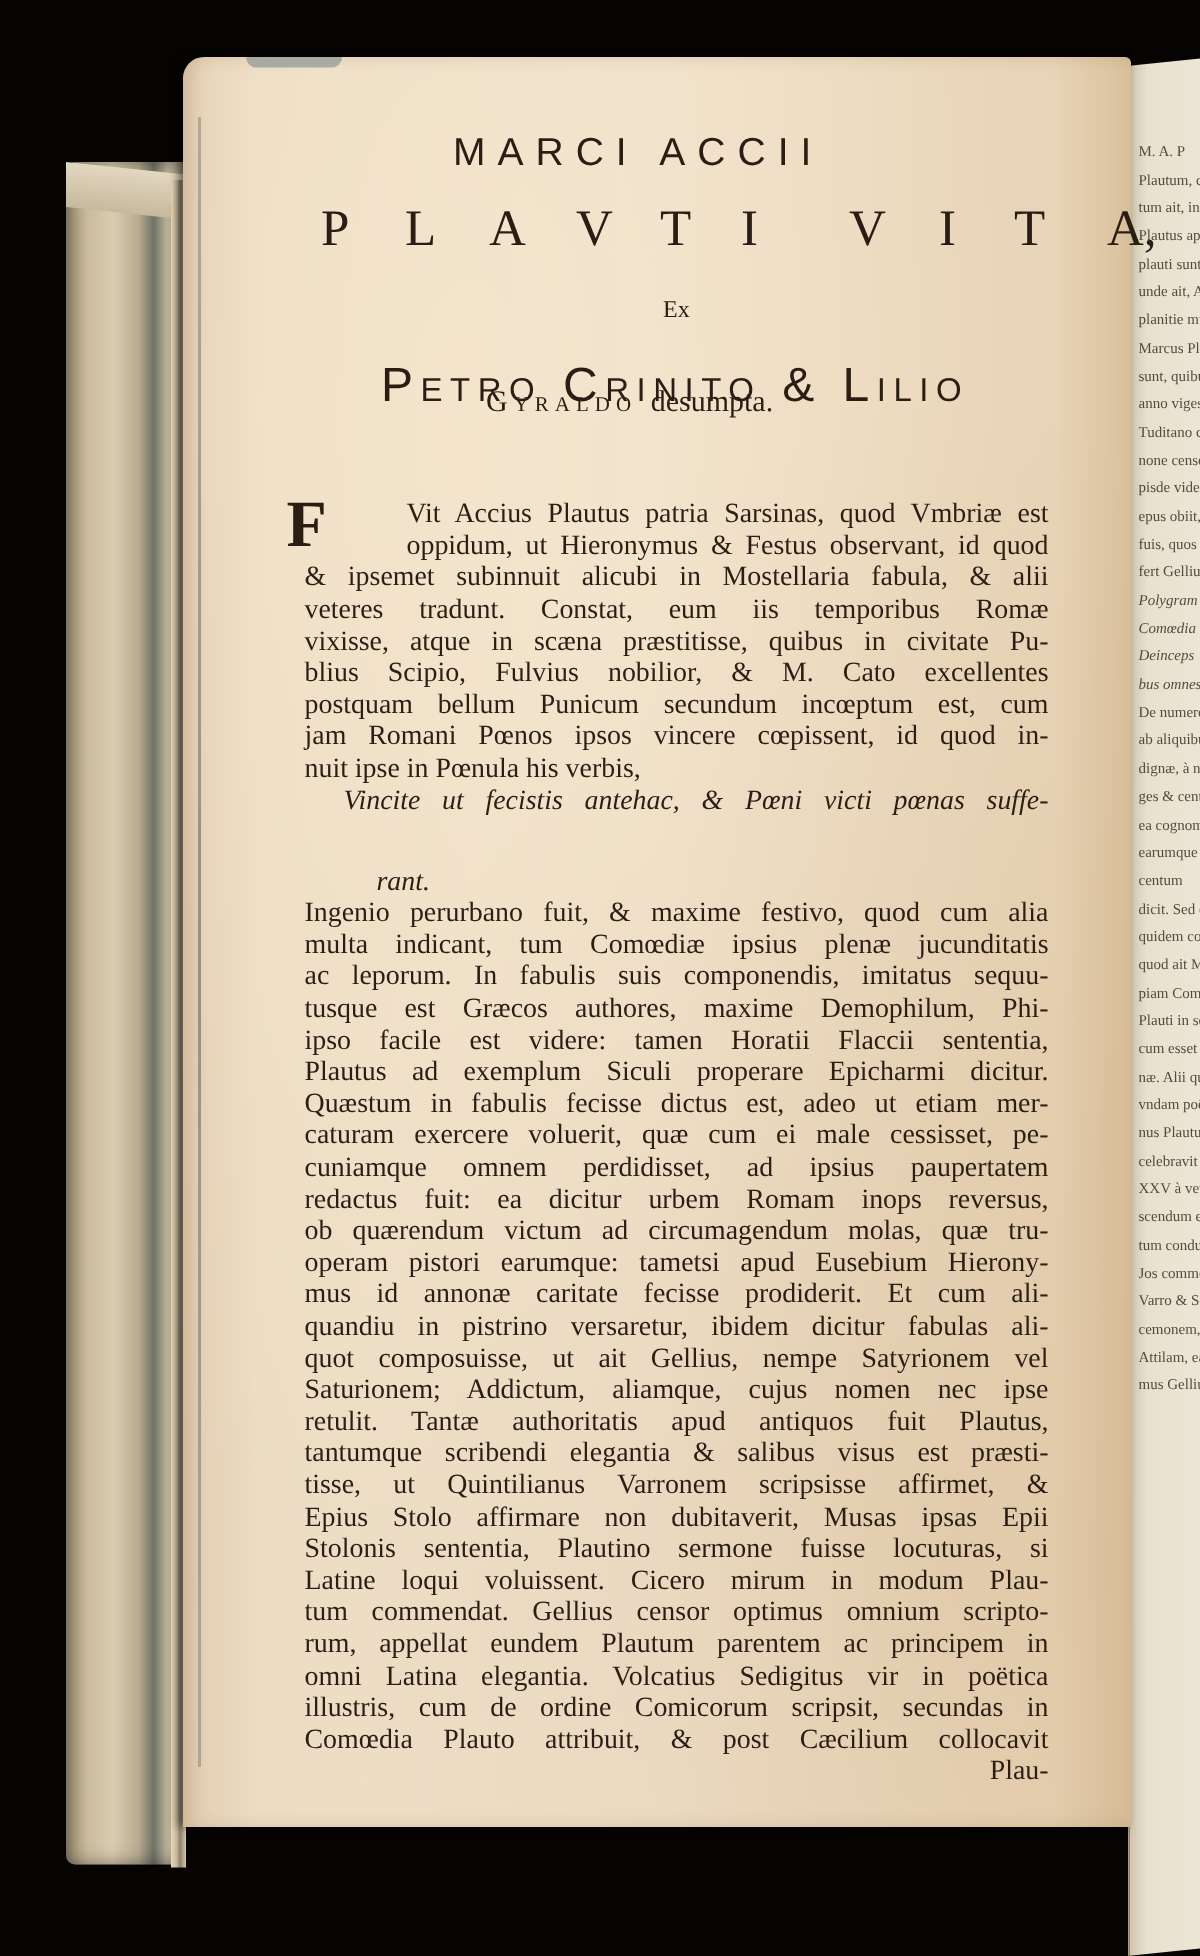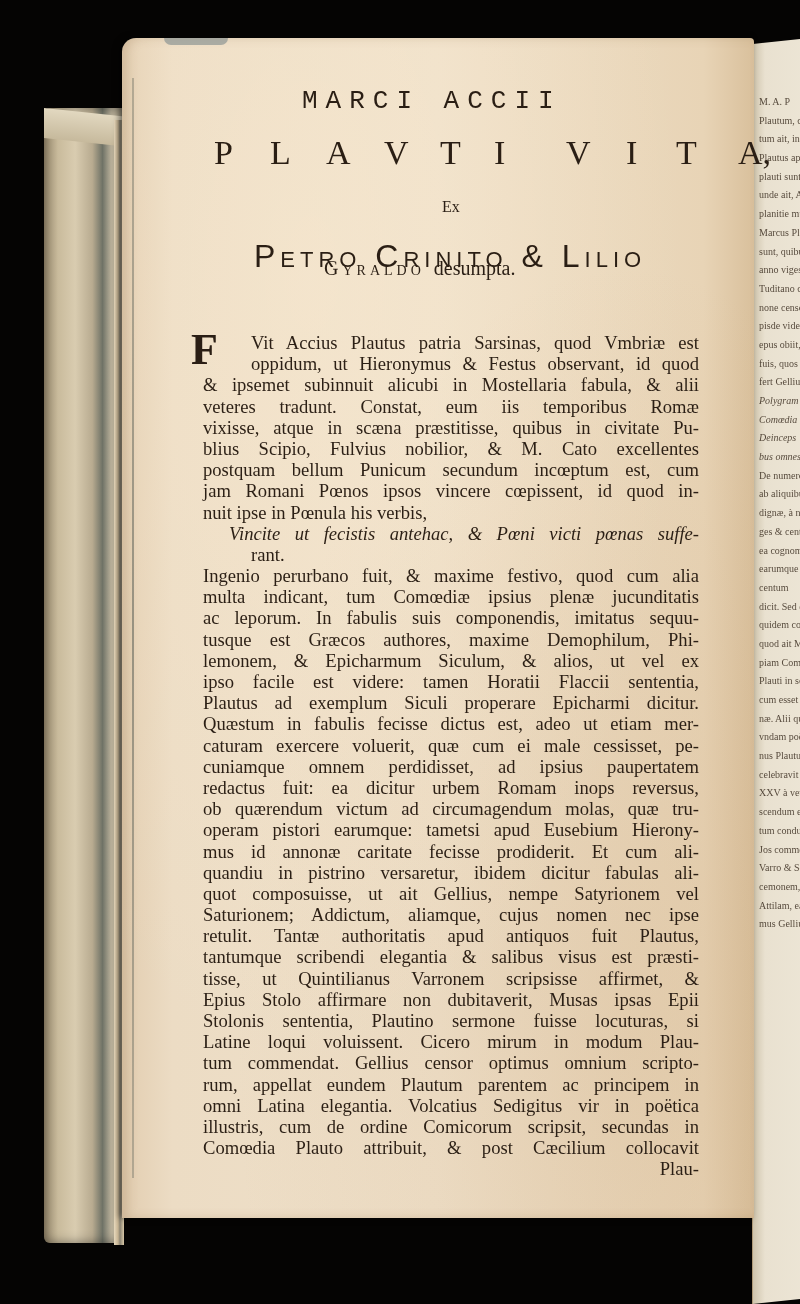--- a/index.html
+++ b/index.html
@@ -56,44 +56,44 @@
       position: absolute; left: 6px; top: 50px; width: 80px;
       font-family: "Liberation Serif", serif; font-size: 10px; line-height: 18.7px;
       color: #3c2f22; white-space: nowrap; opacity: .85;
       transform: skewY(6deg); transform-origin: left top;
     }
     .facing-text div { height: 18.7px; overflow: hidden; }
     .facing-text .ital { font-style: italic; }
 
     
     .title-block { position: absolute; left: 122px; top: 86px; width: 632px; text-align: center; color: #2a1e14; }
-    .t1 { position: absolute; left: 180px; top: 0; font-size: 26px; letter-spacing: 8px; font-family: Liberation Mono, monospace; }
+    .t1 { position: absolute; left: 180px; top: 0; font-size: 26px; letter-spacing: 8px; font-family: Liberation Sans, sans-serif; }
     .t2 { position: absolute; left: 92px; top: 48px; width: 600px; text-align: left; font-size: 34px; font-family: "Liberation Serif", serif; word-spacing: 0; }
     .t2 span { display: inline-block; }
     .t3 { position: absolute; left: 320px; top: 112px; font-size: 16px; font-family: "Liberation Serif", serif; }
     .t4 { position: absolute; left: 132px; top: 152px; font-size: 32px; letter-spacing: 5px; font-family: Liberation Sans, sans-serif; font-variant: small-caps; white-space: nowrap; }
     .t5 { position: absolute; left: 202px; top: 171px; font-size: 20px; letter-spacing: 4px; font-family: "Liberation Serif", serif; font-variant: small-caps; white-space: nowrap; }
     .t5 .lc { letter-spacing: 0; font-variant: normal; }
 
     
     .body-text {
       position: absolute; left: 203px; top: 332px; width: 496px;
       font-family: "Liberation Serif", serif; font-size: 18.6px; line-height: 21.2px;
       color: #2b1f15;
     }
     .line { white-space: nowrap; height: 21.2px; text-align: justify; text-align-last: justify; }
     .line.last { text-align-last: left; }
     .line.italic { font-style: italic; padding-left: 26px; }
-    .line.italic2 { padding-left: 48px; text-align-last: left; }
+    .line.italic2 { font-style: italic; padding-left: 48px; text-align-last: left; margin-top: 33px; }
     .line.right { text-align-last: right; }
     .dropcap {
       position: absolute; left: -12px; top: -4px; font-size: 44px; line-height: 44px;
       font-family: "Liberation Serif", serif; font-weight: bold; color: #2a1e14;
     }
-    .line.first { padding-left: 48px; }
+    .line.first { padding-left: 48px; margin-left: 20px; }
   </style>
 </head>
 <body>
 
 <div class="cover-left">
   <div class="top-edge"></div>
 </div>
 <div class="page-stack-edge"></div>
 
 <div class="facing">
@@ -180,21 +180,20 @@
     <div class="line ">blius Scipio, Fulvius nobilior, &amp; M. Cato excellentes</div>
     <div class="line ">postquam bellum Punicum secundum incœptum est, cum</div>
     <div class="line ">jam Romani Pœnos ipsos vincere cœpissent, id quod in-</div>
     <div class="line last">nuit ipse in Pœnula his verbis,</div>
     <div class="line italic">Vincite ut fecistis antehac, &amp; Pœni victi pœnas suffe-</div>
     <div class="line italic2">rant.</div>
     <div class="line ">Ingenio perurbano fuit, &amp; maxime festivo, quod cum alia</div>
     <div class="line ">multa indicant, tum Comœdiæ ipsius plenæ jucunditatis</div>
     <div class="line ">ac leporum. In fabulis suis componendis, imitatus sequu-</div>
     <div class="line ">tusque est Græcos authores, maxime Demophilum, Phi-</div>
-    <div class="line ">lemonem, &amp; Epicharmum Siculum, &amp; alios, ut vel ex</div>
     <div class="line ">ipso facile est videre: tamen Horatii Flaccii sententia,</div>
     <div class="line ">Plautus ad exemplum Siculi properare Epicharmi dicitur.</div>
     <div class="line ">Quæstum in fabulis fecisse dictus est, adeo ut etiam mer-</div>
     <div class="line ">caturam exercere voluerit, quæ cum ei male cessisset, pe-</div>
     <div class="line ">cuniamque omnem perdidisset, ad ipsius paupertatem</div>
     <div class="line ">redactus fuit: ea dicitur urbem Romam inops reversus,</div>
     <div class="line ">ob quærendum victum ad circumagendum molas, quæ tru-</div>
     <div class="line ">operam pistori earumque: tametsi apud Eusebium Hierony-</div>
     <div class="line ">mus id annonæ caritate fecisse prodiderit. Et cum ali-</div>
     <div class="line ">quandiu in pistrino versaretur, ibidem dicitur fabulas ali-</div>

